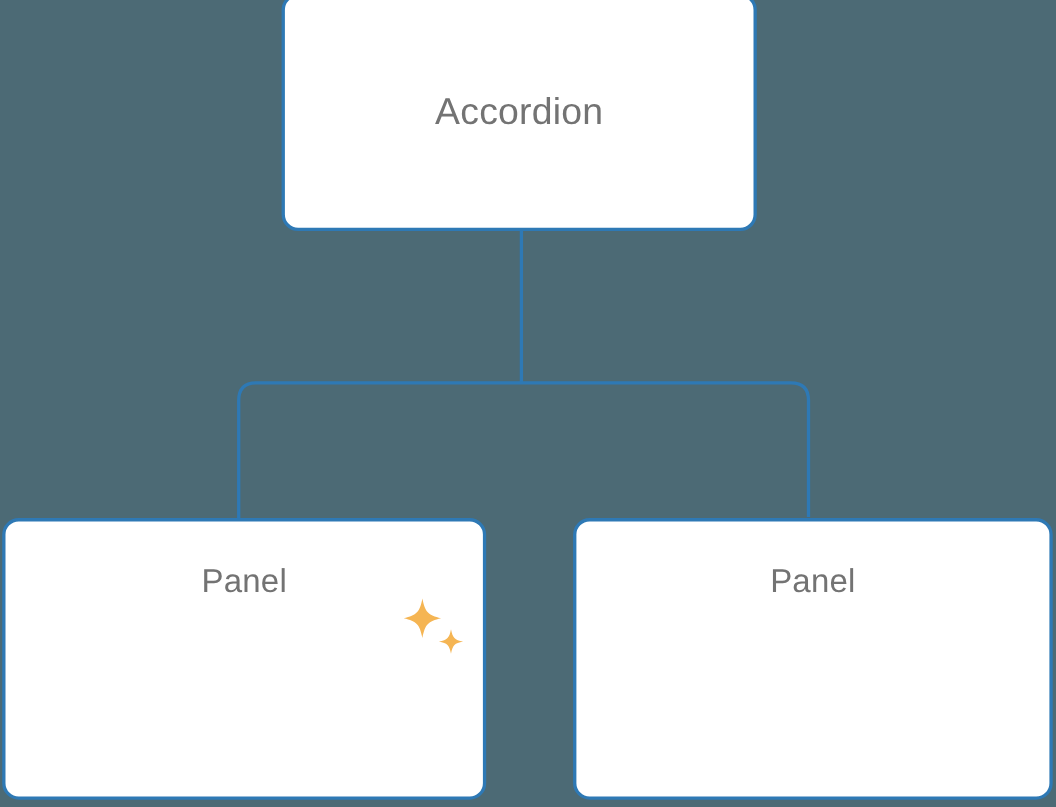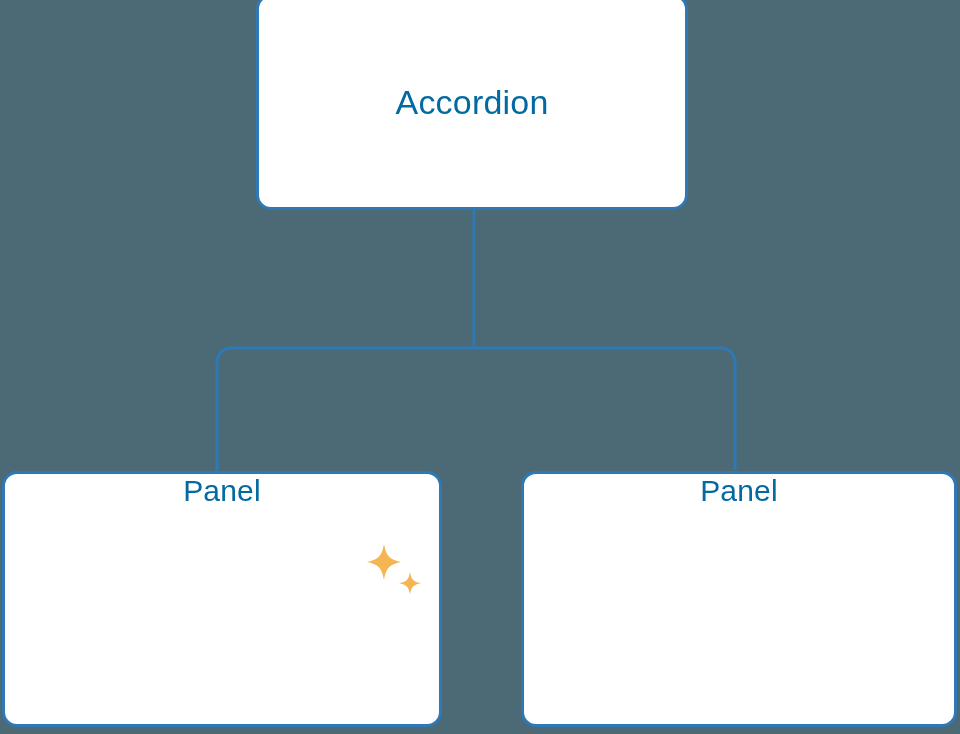--- a/index.html
+++ b/index.html
@@ -36,21 +36,21 @@
   
   .card {
     position: absolute;
     background: #ffffff;
     border: 3px solid #2e79b5;
     border-radius: 15px;
     z-index: 2;
   }
 
   .card-title {
-    color: #0369a1;
+    color: #737373;
     font-size: 34px;
     font-weight: 400;
     text-align: center;
     letter-spacing: 0.2px;
     white-space: nowrap;
   }
 
   
   #accordion-card {
     left: 256px;
@@ -71,20 +71,21 @@
   }
 
   #panel-card-right {
     left: 521px;
     top: 471px;
     width: 436px;
     height: 256px;
   }
 
   .panel-title {
+    margin-top: 38px;
     font-size: 30px;
   }
 
   
   .pill-wrap {
     position: absolute;
     display: flex;
     align-items: center;
   }
 

